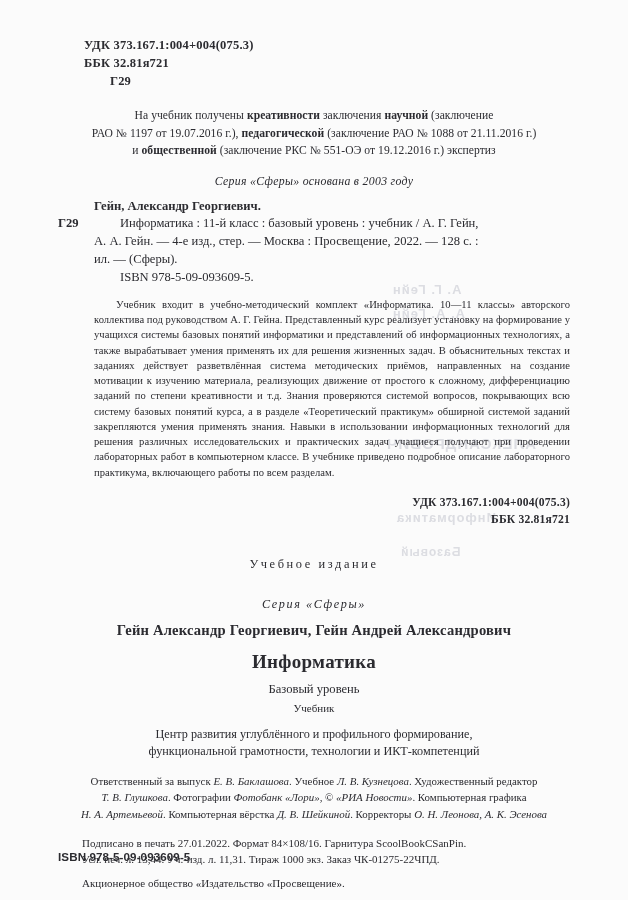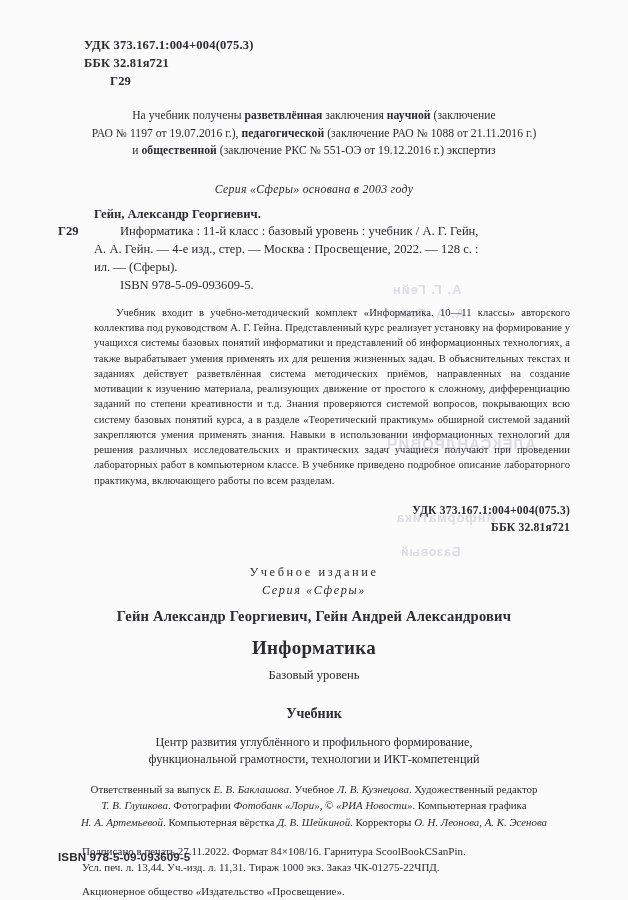--- a/index.html
+++ b/index.html
@@ -52,21 +52,21 @@
     margin-top: 17px;
     font-size: 11.6px;
     line-height: 1.5;
     text-align: center;
     letter-spacing: 0.05px;
   }
   .notice b { font-weight: bold; }
 
   
   .series-line {
-    margin-top: 22px;
+    margin-top: 14px;
     text-align: center;
     font-style: italic;
     font-size: 11.8px;
     letter-spacing: 0.3px;
   }
 
   
   .biblio {
     margin-top: 9px;
     font-size: 12.6px;
@@ -116,21 +116,21 @@
   
   .colophon {
     margin-top: 28px;
     text-align: center;
   }
   .uch-izd {
     font-size: 12.4px;
     letter-spacing: 2.6px;
   }
   .series-italic {
-    margin-top: 3px;
+    margin-top: 25px;
     font-style: italic;
     font-size: 12.2px;
     letter-spacing: 1.6px;
   }
   .authors-line {
     margin-top: 10px;
     font-weight: bold;
     font-size: 14.6px;
     letter-spacing: 0.2px;
   }
@@ -143,23 +143,22 @@
   .grade {
     margin-top: 9px;
     font-weight: bold;
     font-size: 14px;
   }
   .level {
     margin-top: 9px;
     font-size: 12.6px;
   }
   .kind {
-    margin-top: 23px;
-    font-size: 14px;
-    font-weight: bold;
+    margin-top: 5px;
+    font-size: 11px;
   }
   .center-dept {
     margin-top: 12px;
     font-size: 12.2px;
     line-height: 1.45;
   }
 
   
   .credits {
     margin-top: 12px;
@@ -217,21 +216,21 @@
 
   <div class="content">
 
     <div class="udk-block">
       <div>УДК 373.167.1:004+004(075.3)</div>
       <div>ББК 32.81я721</div>
       <div class="indent">Г29</div>
     </div>
 
     <div class="notice">
-      <div><span>На учебник получены </span><b>разветвлённая</b><span> заключения </span><b>научной</b><span> (заключение</span></div>
+      <div><span>На учебник получены </span><b>креативности</b><span> заключения </span><b>научной</b><span> (заключение</span></div>
       <div><span>РАО № 1197 от 19.07.2016 г.), </span><b>педагогической</b><span> (заключение РАО № 1088 от 21.11.2016 г.)</span></div>
       <div><span>и </span><b>общественной</b><span> (заключение РКС № 551-ОЭ от 19.12.2016 г.) экспертиз</span></div>
     </div>
 
     <div class="series-line">Серия «Сферы» основана в 2003 году</div>
 
     <div class="biblio">
       <div class="author-head">Гейн, Александр Георгиевич.</div>
       <div class="record">
         <span class="shelf">Г29</span>
@@ -264,21 +263,21 @@
       </div>
     </div>
 
     <div class="credits">
       <div><span>Ответственный за выпуск </span><i>Е. В. Баклашова</i><span>. Учебное </span><i>Л. В. Кузнецова</i><span>. Художественный редактор</span></div>
       <div><i>Т. В. Глушкова</i><span>. Фотографии </span><i>Фотобанк «Лори»</i><span>, © </span><i>«РИА Новости»</i><span>. Компьютерная графика</span></div>
       <div><i>Н. А. Артемьевой</i><span>. Компьютерная вёрстка </span><i>Д. В. Шейкиной</i><span>. Корректоры </span><i>О. Н. Леонова, А. К. Эсенова</i></div>
     </div>
 
     <div class="printdata">
-      <div>Подписано в печать 27.11.2022. Формат 84×108/16. Гарнитура ScoolBookCSanPin.</div>
+      <div>Подписано в печать 27.01.2022. Формат 84×108/16. Гарнитура ScoolBookCSanPin.</div>
       <div>Усл. печ. л. 13,44. Уч.-изд. л. 11,31.  Тираж 1000 экз. Заказ ЧК-01275-22ЧПД.</div>
       <div class="gap"></div>
       <div>Акционерное общество «Издательство «Просвещение».</div>
 
     </div>
 
   </div>
 
   <div class="footer">
     <div class="footer-isbn">ISBN 978-5-09-093609-5</div>

